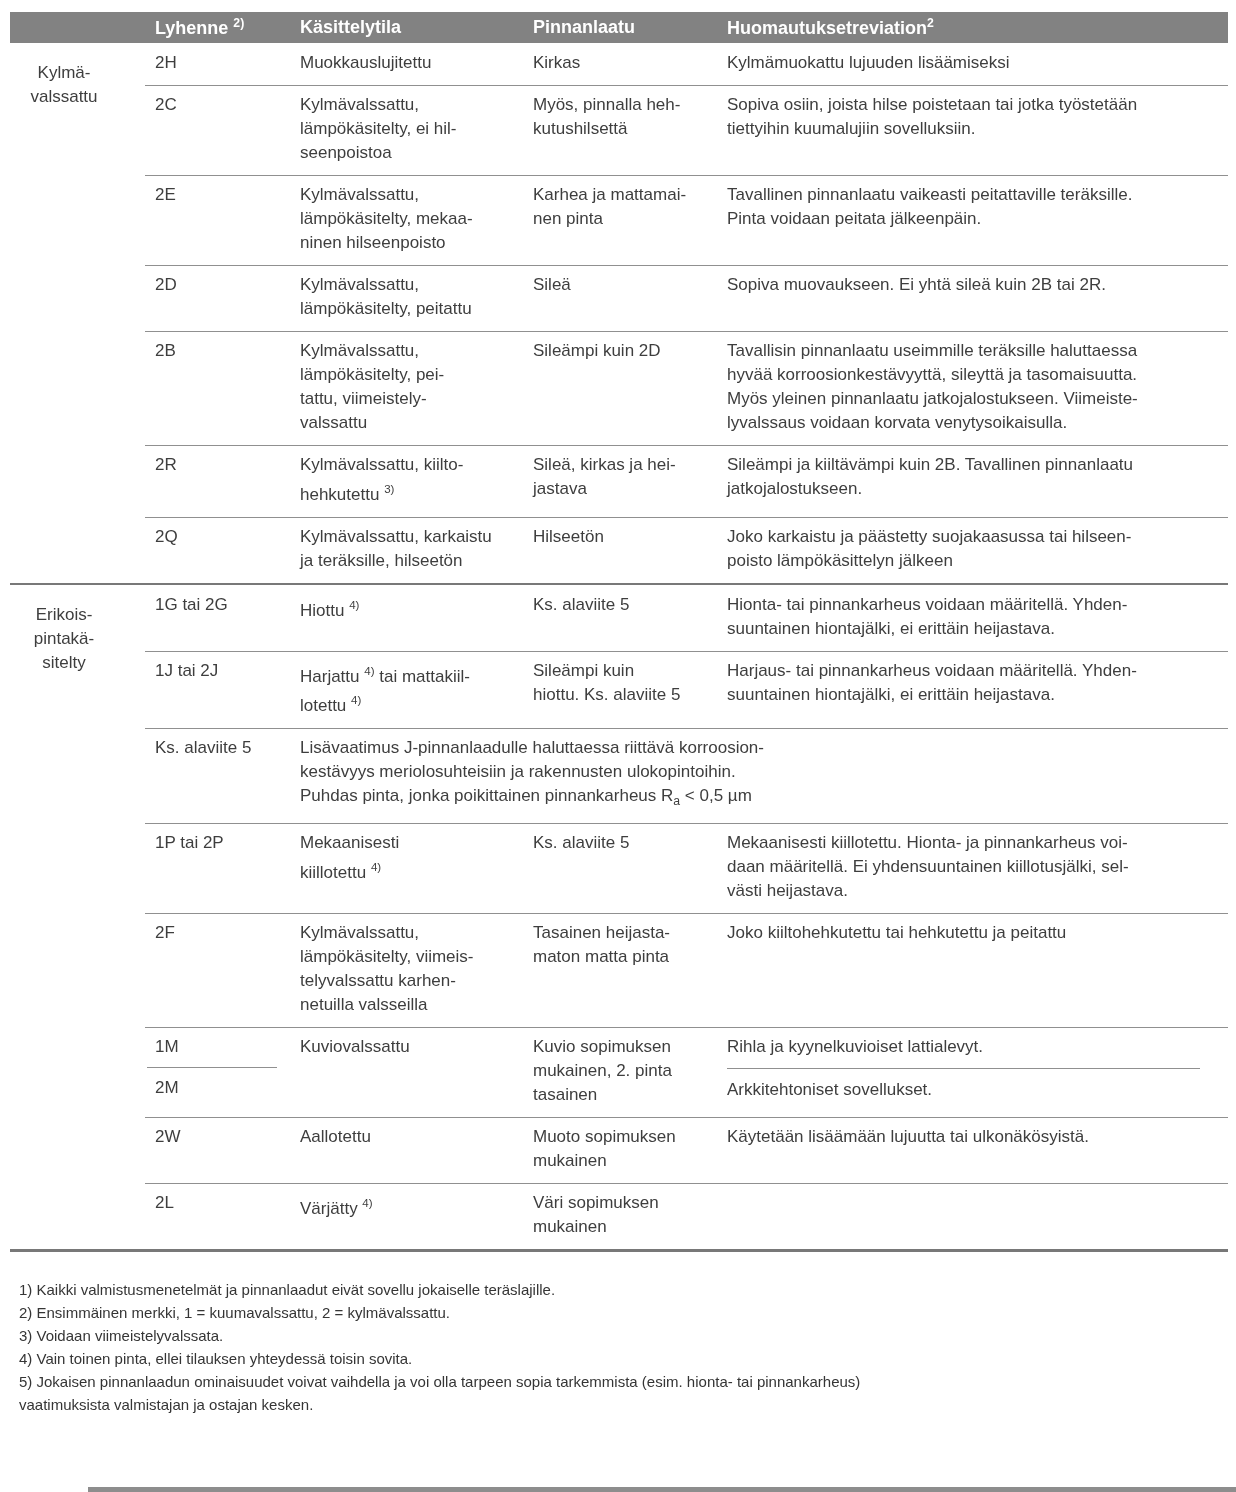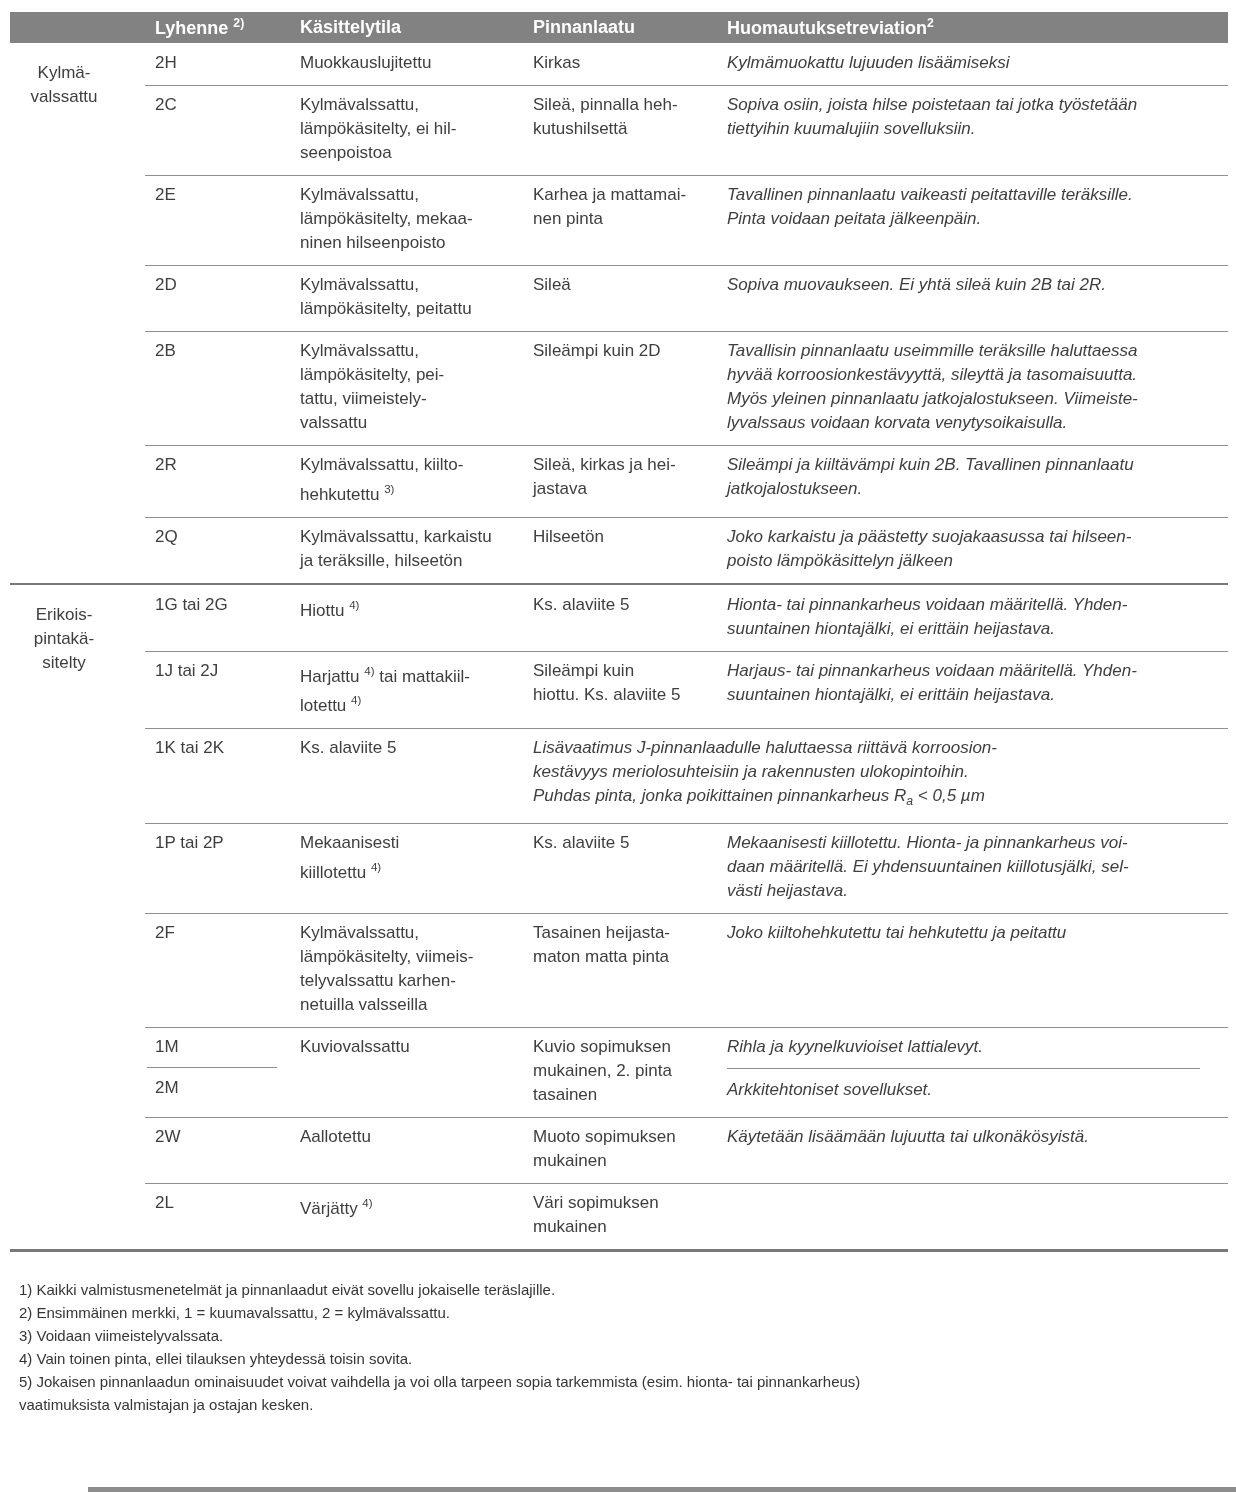--- a/index.html
+++ b/index.html
@@ -46,21 +46,21 @@
   }
   .group .row:first-of-type{padding-top:14px;}
   .row.sep::before{
     content:"";
     position:absolute;
     left:135px;right:0;top:0;
     border-top:1.5px solid #909090;
   }
   .cell{line-height:24px;}
   .cell .line{white-space:nowrap;}
-  .cell-h{padding-right:14px;font-style:italic;}
+  .cell-h{padding-right:14px;}
   .cell sup{font-size:68%;}
   .cell sub{font-size:72%;vertical-align:sub;}
   .mline{border-top:1.5px solid #909090;width:130px;margin:8px 0 8px -8px;}
   .hline{border-top:1.5px solid #909090;width:473px;margin:9px 0 9px 0;}
   .group:last-child .row:last-child .cell-h{margin-top:14px;}
   
   .footnotes{margin:26px 0 0 19px;font-size:15px;color:#353535;}
   .footnotes .fn{line-height:23px;white-space:pre-line;}
   
   .bottom-edge{
@@ -107,21 +107,21 @@
           <div class="cell c1"></div>
           <div class="cell cell-l">
             <div class="line">2C</div>
           </div>
           <div class="cell cell-k">
             <div class="line">Kylmävalssattu,</div>
             <div class="line">lämpökäsitelty, ei hil-</div>
             <div class="line">seenpoistoa</div>
           </div>
           <div class="cell cell-p">
-            <div class="line">Sileä, pinnalla heh-</div>
+            <div class="line">Myös, pinnalla heh-</div>
             <div class="line">kutushilsettä</div>
           </div>
           <div class="cell cell-h">
             <div class="line">Sopiva osiin, joista hilse poistetaan tai jotka työstetään</div>
             <div class="line">tiettyihin kuumalujiin sovelluksiin.</div>
           </div>
         </div>
         <div class="row sep">
           <div class="cell c1"></div>
           <div class="cell cell-l">
@@ -250,23 +250,20 @@
             <div class="line">Sileämpi kuin</div>
             <div class="line">hiottu. Ks. alaviite 5</div>
           </div>
           <div class="cell cell-h">
             <div class="line">Harjaus- tai pinnankarheus voidaan määritellä. Yhden-</div>
             <div class="line">suuntainen hiontajälki, ei erittäin heijastava.</div>
           </div>
         </div>
         <div class="row sep">
           <div class="cell c1"></div>
-          <div class="cell cell-l">
-            <div class="line">1K tai 2K</div>
-          </div>
           <div class="cell cell-p">
             <div class="line">Ks. alaviite 5</div>
           </div>
           <div class="cell cell-h">
             <div class="line">Lisävaatimus J-pinnanlaadulle haluttaessa riittävä korroosion-</div>
             <div class="line">kestävyys meriolosuhteisiin ja rakennusten ulokopintoihin.</div>
             <div class="line">Puhdas pinta, jonka poikittainen pinnankarheus R<sub>a</sub> &lt; 0,5 µm</div>
           </div>
         </div>
         <div class="row sep">

